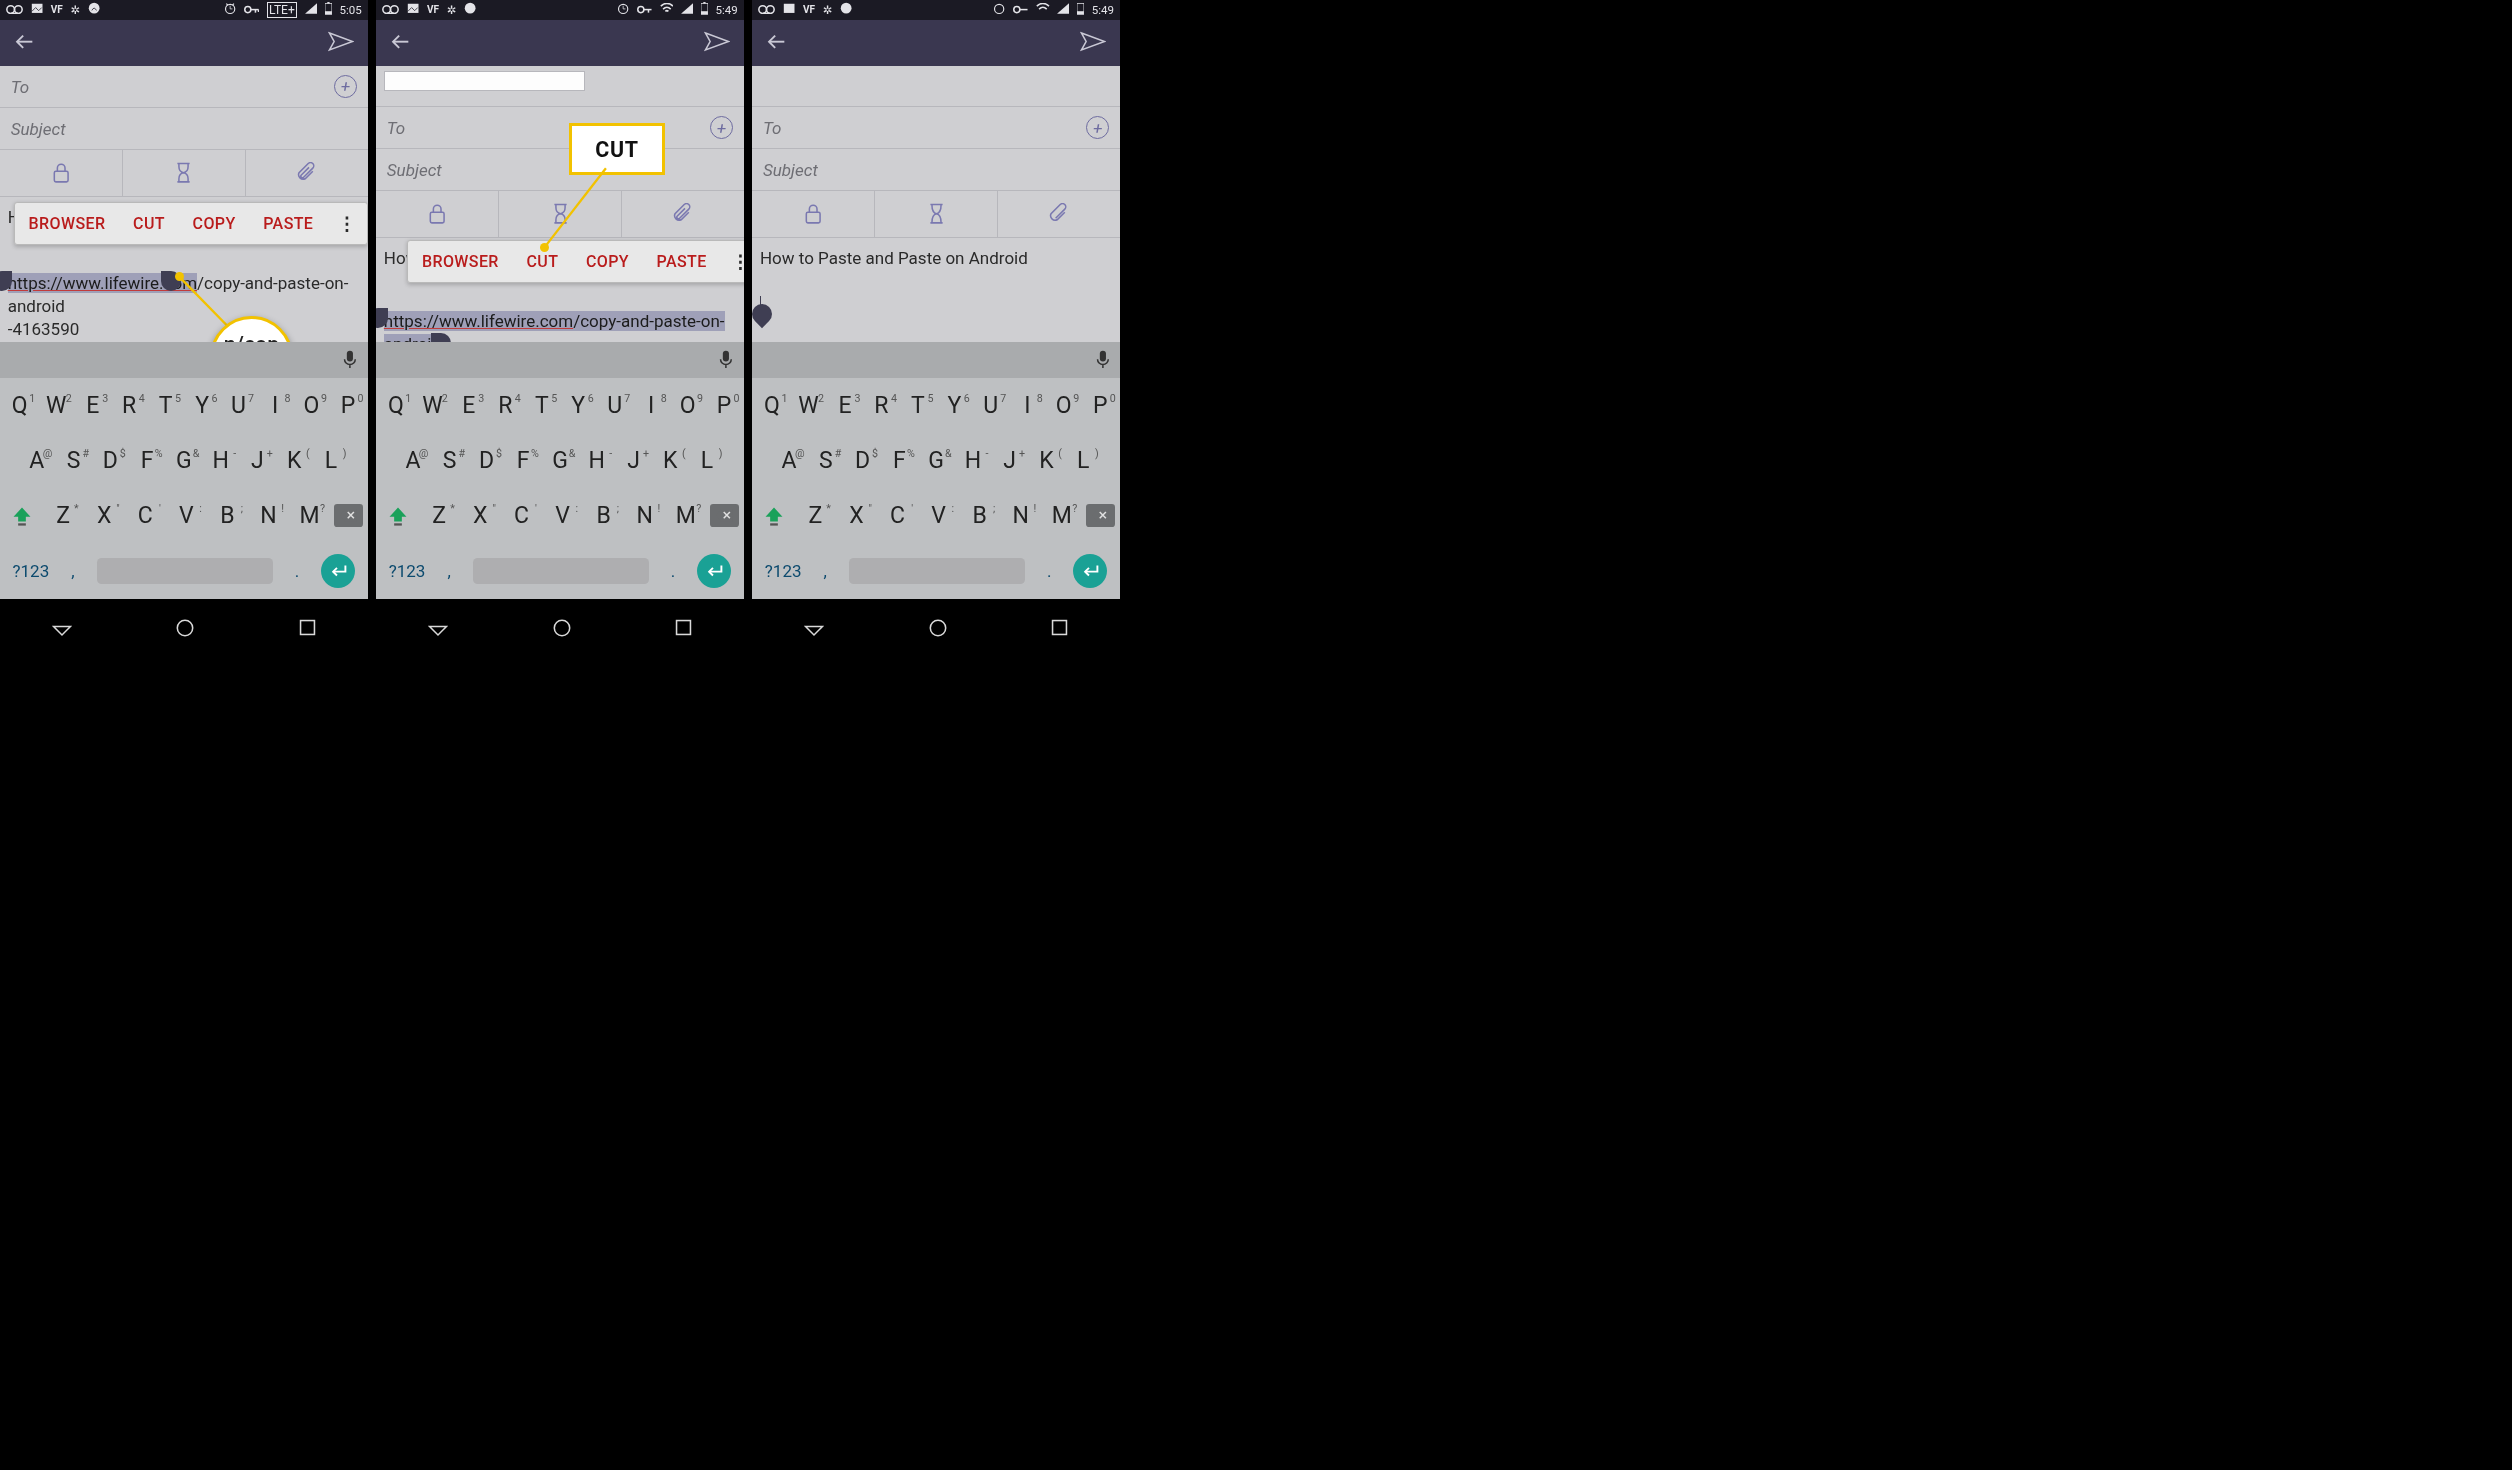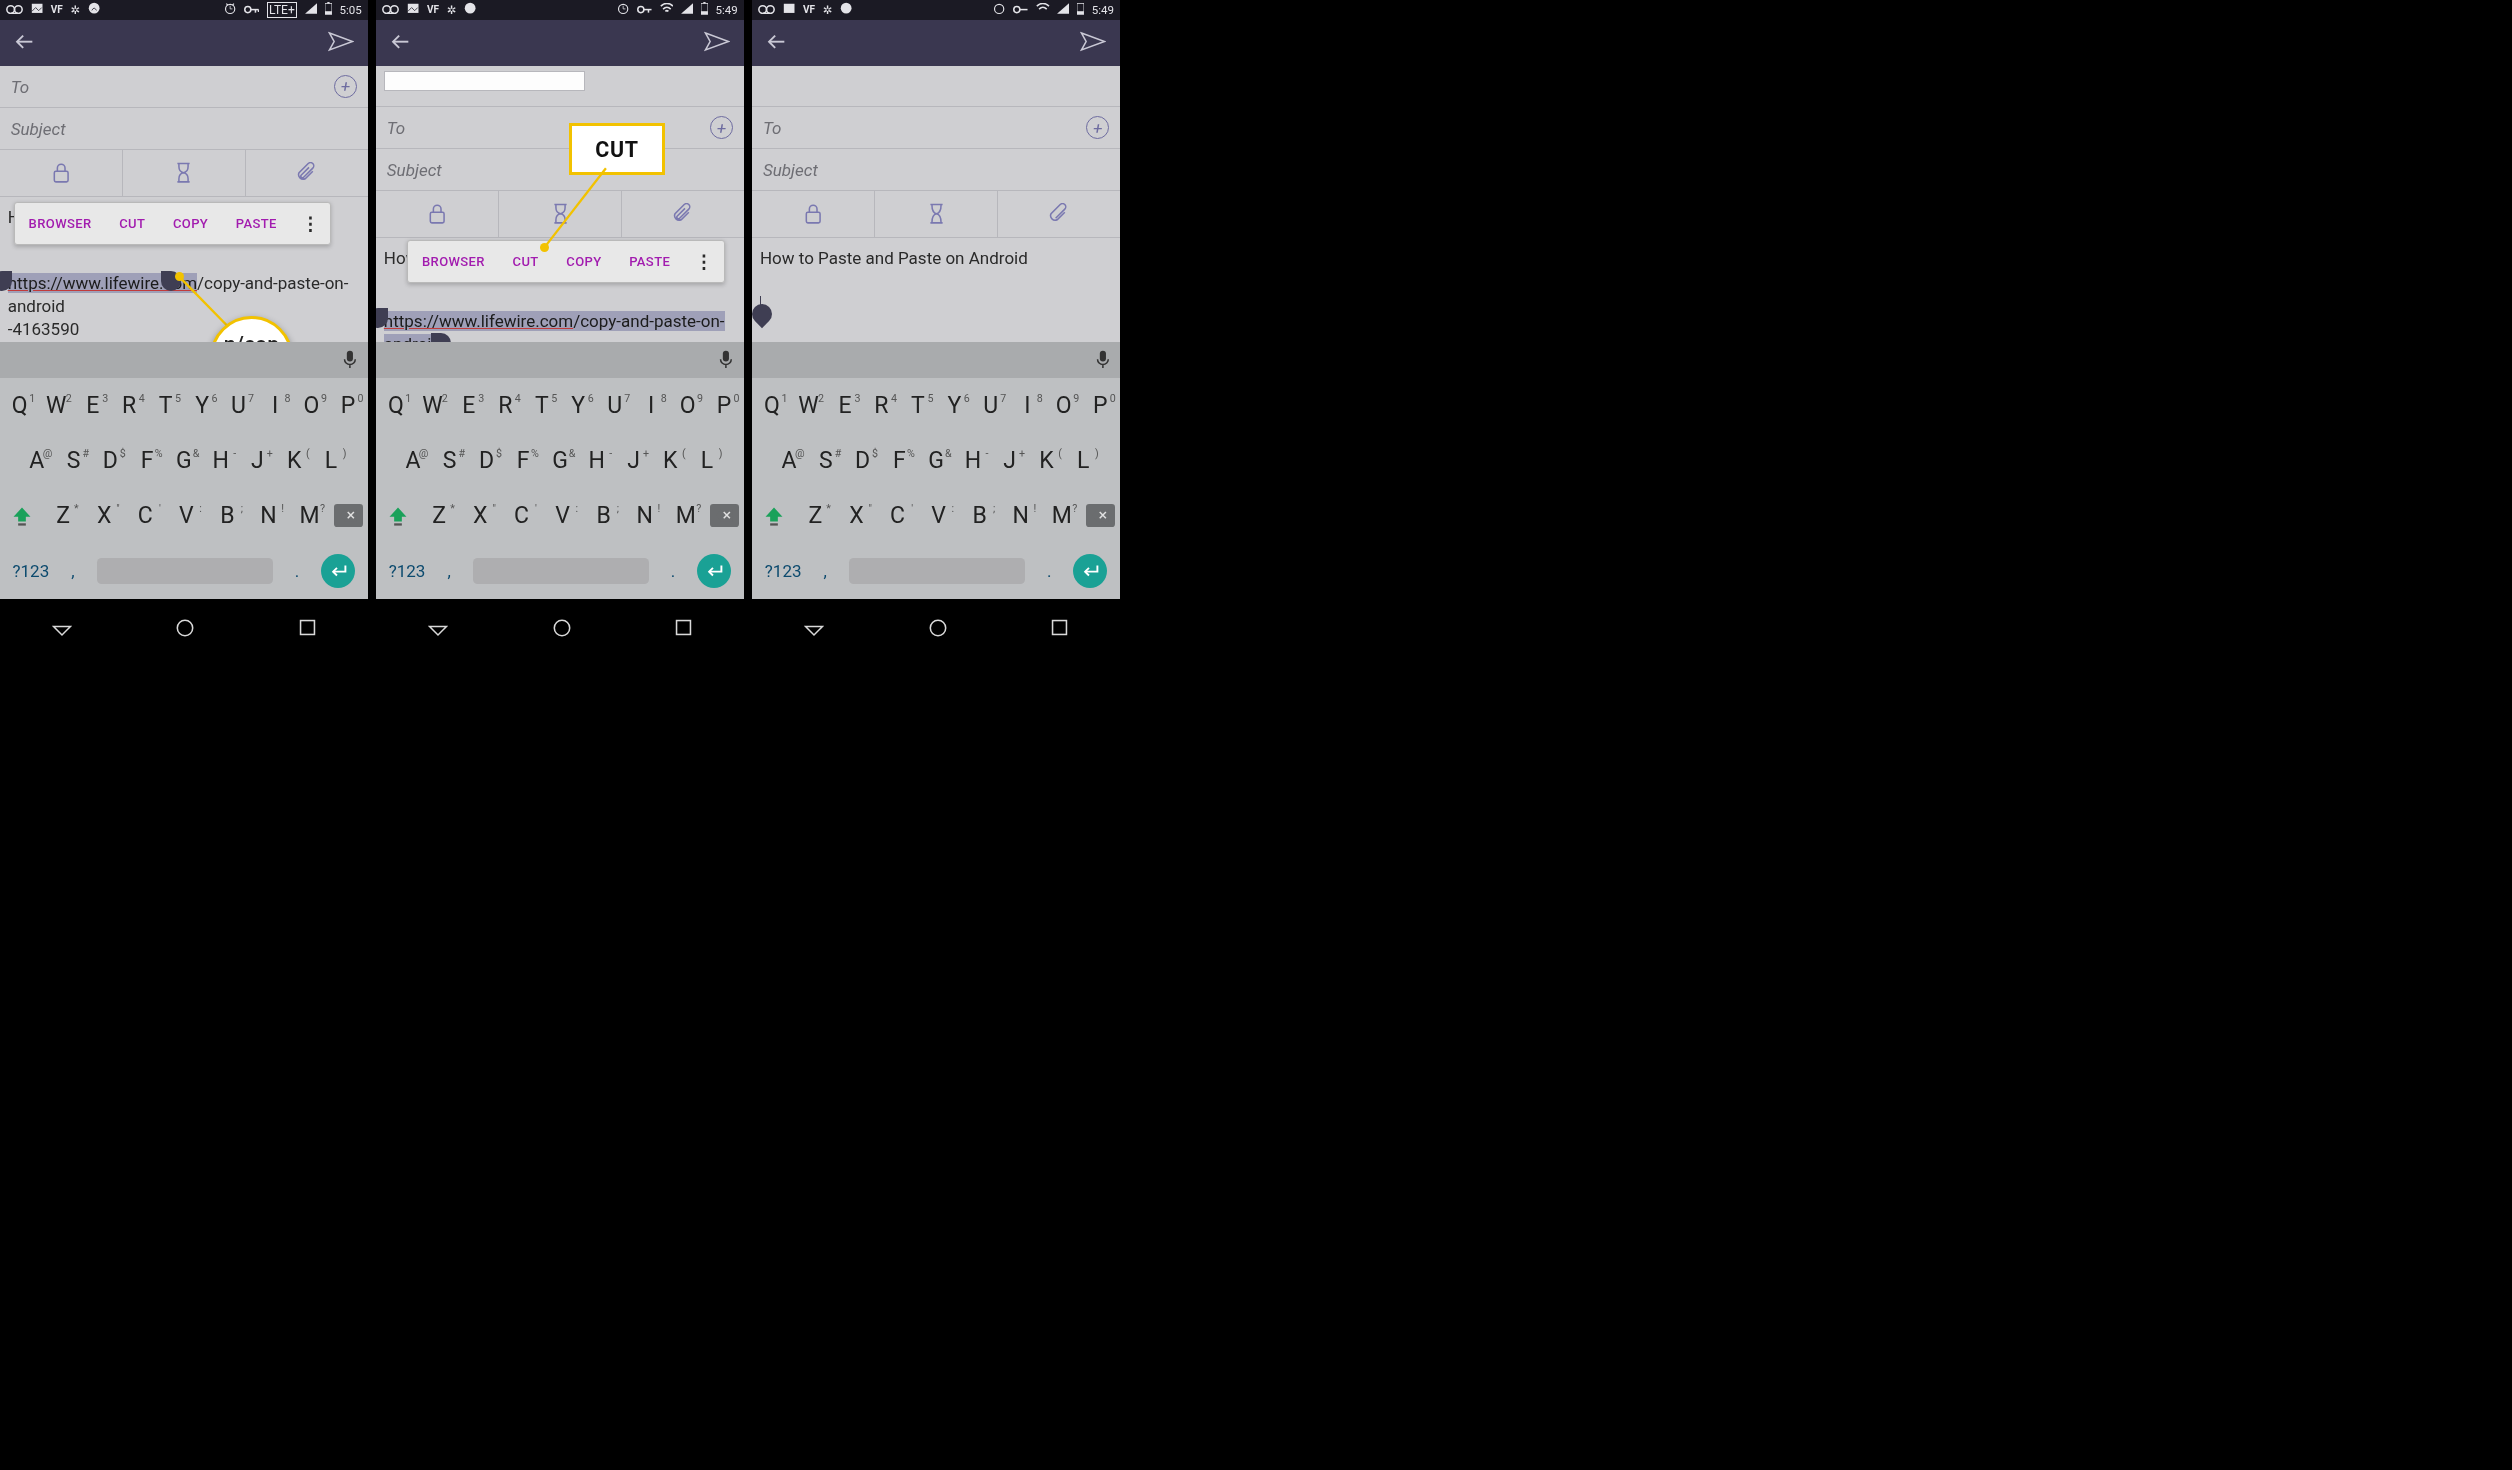--- a/index.html
+++ b/index.html
@@ -25,21 +25,21 @@
   .iconrow svg{stroke:#7a78b0;fill:none;}
   
   .bodyarea{padding:9.2px 7.7px 0 7.7px;color:#2a2a2a;font-size:17px;line-height:23px;position:relative;min-height:101px;}
   .sel{background:#9fa0b8;color:#1c1c1c;}
   .link{text-decoration:underline;text-decoration-color:#c23b3b;}
   .handle{width:20px;height:20px;background:#3f3e53;border-radius:0 50% 50% 50%;position:absolute;}
   .handle.left{transform:rotate(90deg);}
   .cursor{display:inline-block;width:1.5px;height:20px;background:#3f3e53;vertical-align:middle;}
   
   .ctx{position:absolute;background:#e8e8e8;border:0.8px solid #b9b9b9;border-radius:3.1px;display:flex;align-items:center;height:41px;box-shadow:0 1.5px 4.6px rgba(0,0,0,.2);}
-  .ctx .item{padding:0 13.8px;font-size:13px;font-weight:500;color:#a21caf;letter-spacing:0.4px;}
+  .ctx .item{padding:0 13.8px;font-size:16px;font-weight:500;color:#b91c1c;letter-spacing:0.4px;}
   .ctx .more{padding:0 10.7px;font-size:18.4px;font-weight:bold;}
   
   .callout{position:absolute;background:#fff;border:3.8px solid #f2c200;padding:10.7px 23px;font-size:21.4px;font-weight:700;letter-spacing:0.8px;color:#111;}
   .leader{position:absolute;stroke:#f2c200;stroke-width:3;fill:none;}
   .dot{position:absolute;width:9.2px;height:9.2px;background:#f2c200;border-radius:50%;}
   
   .zoom{position:absolute;width:77px;height:77px;border-radius:50%;background:#fff;border:3.8px solid #f2c200;box-shadow:0 3.1px 7.7px rgba(0,0,0,.4);display:flex;flex-direction:column;align-items:center;justify-content:center;overflow:hidden;}
   .zoom .ztxt{font-size:21.4px;font-weight:500;color:#222;}
   .zoom .zline{width:38px;height:2.3px;background:#c23b3b;margin-top:-3.1px;margin-bottom:1.5px;}
   .zoom .zhandle{width:26px;height:26px;background:#3f3e53;border-radius:0 50% 50% 50%;margin-left:-15.3px;}

